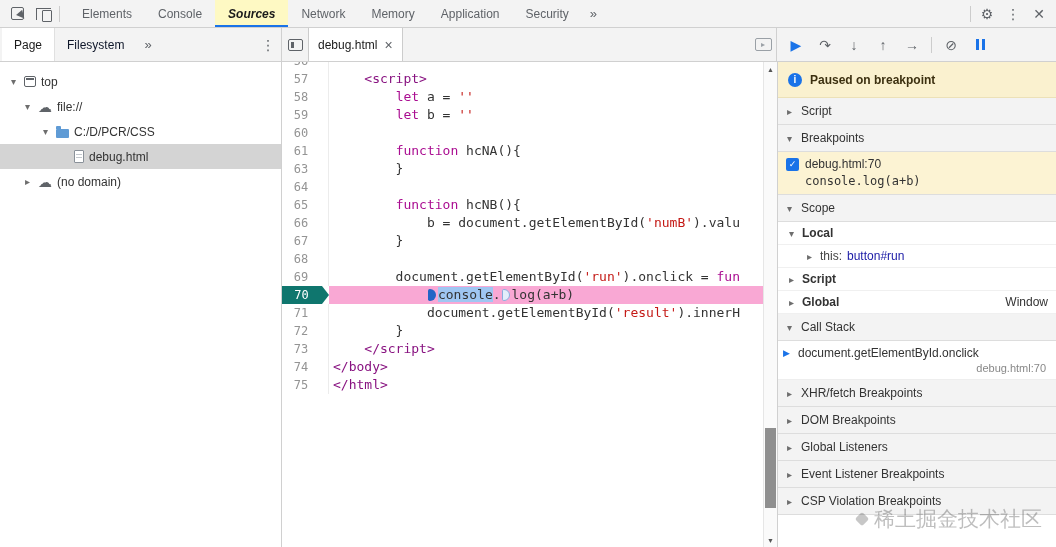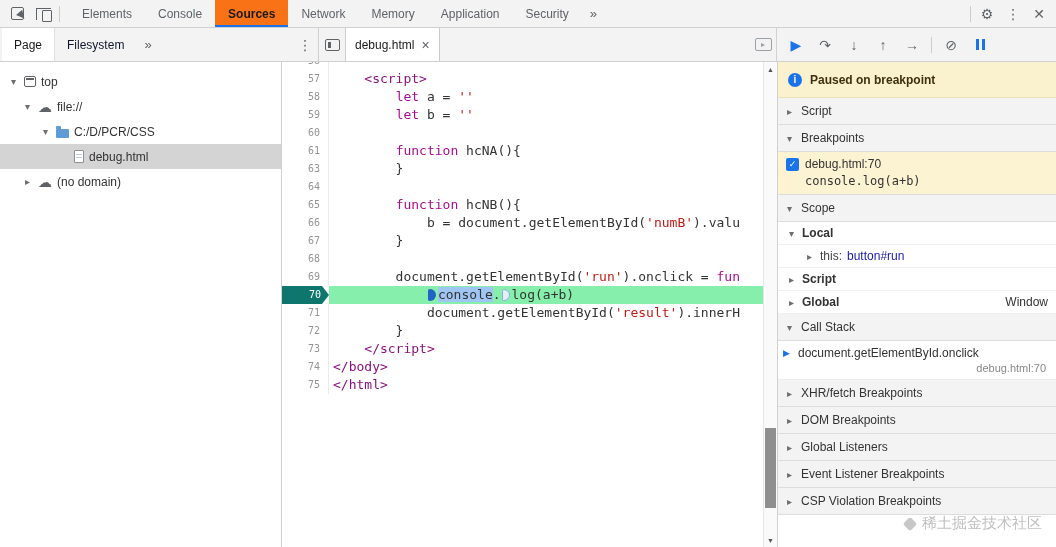--- a/index.html
+++ b/index.html
@@ -9,40 +9,40 @@
 
   
   .main-toolbar { height:28px; flex:none; background:#f3f3f3; border-bottom:1px solid #d0d0d0;
     display:flex; align-items:center; padding:0 4px; }
   .icon-btn { min-width:26px; height:26px; display:flex; align-items:center; justify-content:center;
     color:#5f6368; font-size:14px; cursor:pointer; flex:none; }
   .icon-btn.accent { color:#1a73e8; }
   .tb-divider { width:1px; height:16px; background:#ccc; margin:0 3px; flex:none; }
   .main-tabs { display:flex; height:100%; align-items:stretch; margin-left:6px; }
   .main-tab { padding:0 13px; display:flex; align-items:center; color:#5f6368; cursor:pointer; white-space:nowrap; }
-  .main-tab.active { color:#1a1a1a; font-weight:bold; background:#f97316; box-shadow:inset 0 -2px 0 #1a73e8; }
+  .main-tab.active { color:#1a1a1a; font-weight:bold; background:#fef9c3; box-shadow:inset 0 -2px 0 #1a73e8;font-style:italic; }
   .more-tabs { padding:0 8px; display:flex; align-items:center; color:#5f6368; font-size:13px; }
   .flex-spacer { flex:1; }
 
   
   .inspect-shape { width:13px; height:13px; border:1.5px solid #5f6368; border-radius:2px; position:relative; }
   .inspect-shape::after { content:""; position:absolute; right:-4px; bottom:-4px; width:0; height:0;
     border:4px solid transparent; border-top:8px solid #5f6368; transform:rotate(-40deg); }
   .device-shape { width:15px; height:12px; border-top:1.5px solid #5f6368; border-left:1.5px solid #5f6368; position:relative; }
   .device-shape::after { content:""; position:absolute; right:-1px; bottom:-2px; width:8px; height:10px;
     border:1.5px solid #5f6368; border-radius:1px; background:#f3f3f3; }
   .nav-toggle-shape { width:15px; height:12px; border:1.3px solid #5f6368; border-radius:2px; position:relative; }
   .nav-toggle-shape::before { content:""; position:absolute; left:2px; top:2px; bottom:2px; width:3px; background:#5f6368; }
   .panel-shape { width:17px; height:13px; border:1.3px solid #9aa0a6; border-radius:2px; color:#9aa0a6;
     font-size:8px; display:flex; align-items:center; justify-content:center; }
   .pause-bars { width:9px; height:11px; border-left:3px solid #1a73e8; border-right:3px solid #1a73e8; }
 
   
   .subbar { height:34px; flex:none; display:flex; background:#f3f3f3; border-bottom:1px solid #d0d0d0; }
-  .left-pane-header { width:319px; flex:none; display:flex; align-items:center; border-right:1px solid #d0d0d0; padding-left:2px; }
+  .left-pane-header { width:282px; flex:none; display:flex; align-items:center; border-right:1px solid #d0d0d0; padding-left:2px; }
   .pane-tab { padding:0 12px; height:100%; display:flex; align-items:center; color:#0f172a; cursor:pointer; }
   .pane-tab.active { color:#1a1a1a; background:#fff; border-right:1px solid #e0e0e0; }
   .editor-tabstrip { flex:1; display:flex; align-items:center; border-right:1px solid #d0d0d0; min-width:0; }
   .file-tab { height:100%; display:flex; align-items:center; gap:7px; background:#fff; padding:0 9px;
     border-left:1px solid #ccc; border-right:1px solid #ccc; color:#1a1a1a; cursor:pointer; }
   .tab-close { color:#5f6368; font-size:14px; cursor:pointer; }
   .debug-toolbar { width:279px; flex:none; display:flex; align-items:center; padding:0 6px; gap:3px; }
 
   
   .content { flex:1; display:flex; min-height:0; }
@@ -62,26 +62,26 @@
   .file-icon { width:10px; height:13px; border:1px solid #8a9199; border-radius:1px; background:#fff; position:relative; flex:none; }
   .file-icon::before { content:""; position:absolute; left:1px; right:1px; top:3px; height:1px; background:#c3c8cd; box-shadow:0 3px 0 #c3c8cd; }
   .tree-label { color:#333; }
 
   
   .editor { flex:1; display:flex; min-width:0; background:#fff; overflow:hidden; }
   .code-area { flex:1; overflow:hidden; min-width:0; }
   .code-scroll { margin-top:-10px; }
   .code-line { display:flex; height:18px; line-height:18px; white-space:pre;
     font-family:"DejaVu Sans Mono", monospace; font-size:13px; }
-  .gutter-cell { width:47px; flex:none; text-align:right; padding-right:8px; color:#949494;
-    font-size:10px; border-right:1px solid #ececec; cursor:pointer; }
+  .gutter-cell { width:47px; flex:none; text-align:center; padding-right:8px; color:#949494;
+    font-size:12px; border-right:1px solid #ececec; cursor:pointer; }
   .gutter-cell.bp { background:#0f766e; color:#fff; border-right:none;
     clip-path:polygon(0 0, 40px 0, 47px 50%, 40px 100%, 0 100%); }
   .code-text { flex:1; padding-left:4px; overflow:hidden; cursor:text; }
-  .code-line.paused .code-text { background:#86efac; }
+  .code-line.paused .code-text { background:#f9a8d4; }
   .tok-kw { color:#aa0d91; } .tok-tag { color:#881280; } .tok-str { color:#c41a16; }
   .tok-sel { background:#9fc6f2; }
   .chip { display:inline-block; width:8px; height:12px; vertical-align:-2px; margin:0 2px 0 1px;
     border-radius:2px 7px 7px 2px; }
   .chip.dark { background:#2264c6; }
   .chip.light { background:#e3edfb; border:1px solid #88aede; }
 
   
   .editor-scrollbar { width:14px; flex:none; background:#fafafa; border-left:1px solid #e6e6e6; position:relative; }
   .sb-arrow { height:14px; display:flex; align-items:center; justify-content:center; font-size:7px; color:#555; }
@@ -108,21 +108,21 @@
   .prop-key { color:#444; }
   .prop-value { color:#1a1aa6; }
   .right-val { margin-left:auto; color:#333; }
   .frame { position:relative; padding:5px 10px 5px 20px; border-bottom:1px solid #eee; cursor:pointer; }
   .frame-marker { position:absolute; left:5px; top:7px; color:#1a73e8; font-size:9px; }
   .frame-name { color:#333; }
   .frame-loc { color:#888; text-align:right; margin-top:2px; font-size:11px; }
 
   
   .watermark { position:absolute; right:14px; bottom:14px; display:flex; align-items:center; gap:7px;
-    color:rgba(70,70,70,0.35); font-size:15px; pointer-events:none; z-index:5; }
+    color:rgba(70,70,70,0.35); font-size:21px; pointer-events:none; z-index:5; }
   .wm-logo { width:10px; height:10px; background:rgba(70,70,70,0.3); transform:rotate(45deg); border-radius:2px; }
 </style>
 </head>
 <body>
 
 <div class="devtools">
 
   <div class="main-toolbar">
     <div class="icon-btn">
         <span class="inspect-shape"></span>

